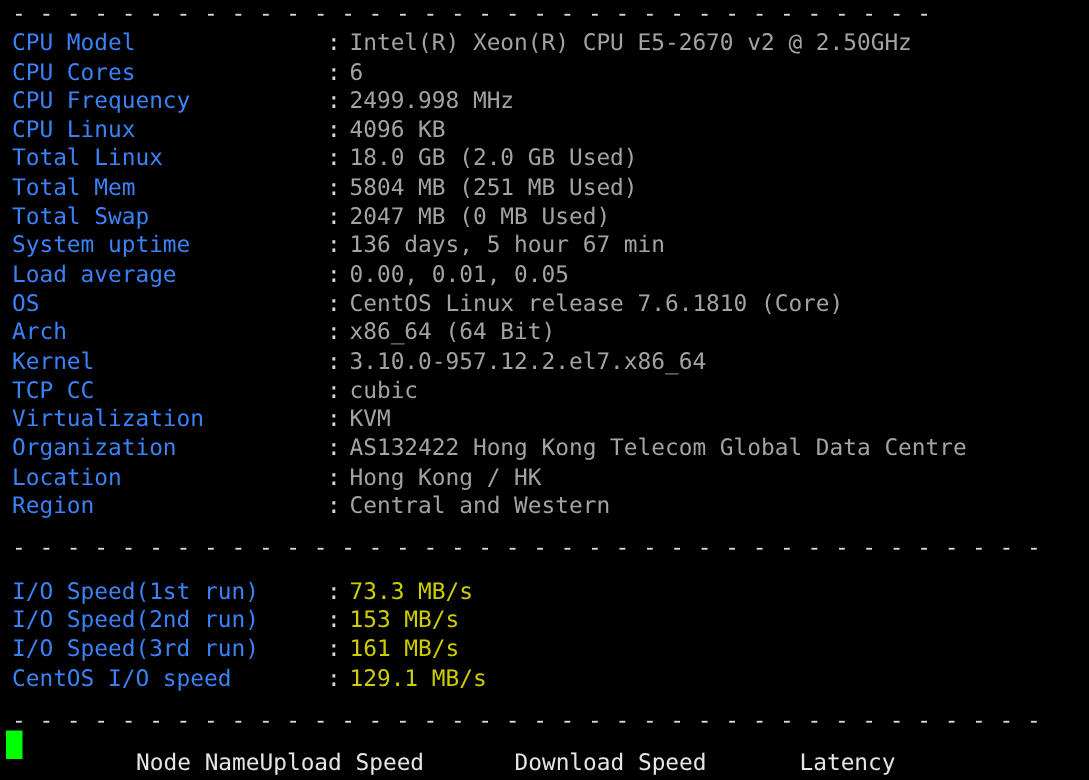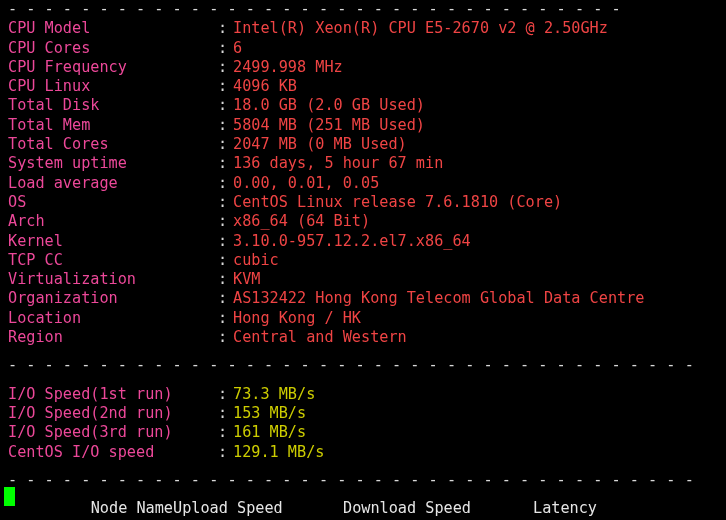--- a/index.html
+++ b/index.html
@@ -37,30 +37,30 @@
     white-space: pre;
     padding-left: 8px;
     box-sizing: border-box;
     color: #d8d8d8;
     overflow: hidden;
   }
   .blank {
     height: 9px;
   }
   .lbl {
-    color: #ec4899;
+    color: #3b82f6;
     display: inline-block;
     width: 210px;
   }
   .colon {
     color: #d8d8d8;
     display: inline-block;
     width: 15px;
   }
-  .val-cyan  { color: #ef4444; }
+  .val-cyan  { color: #a3a3a3; }
   .val-yellow{ color: #cdcd00; text-align: center; }
   .tbl-head  { color: #e5e5e5; }
   .node      { color: #cdcd00; }
   .upload    { color: #00a000; }
   .download  { color: #b80000; }
   .latency   { color: #00cdcd; }
 
   .row-cols { white-space: pre; padding-left: 8px; height: 19.3px; }
   .c-node   { display: inline-block; width: 165px; text-align: right; }
   .c-up     { display: inline-block; width: 170px; }
@@ -84,25 +84,25 @@
   <div class="sep">- - - - - - - - - - - - - - - - - - - - - - - - - - - - - - - - - -</div>
 
   <div class="line"><span class="lbl">CPU Model</span><span class="colon">:</span><span class="val-cyan">Intel(R) Xeon(R) CPU E5-2670 v2 @ 2.50GHz</span></div>
 
   <div class="line"><span class="lbl">CPU Cores</span><span class="colon">:</span><span class="val-cyan">6</span></div>
 
   <div class="line"><span class="lbl">CPU Frequency</span><span class="colon">:</span><span class="val-cyan">2499.998 MHz</span></div>
 
   <div class="line"><span class="lbl">CPU Linux</span><span class="colon">:</span><span class="val-cyan">4096 KB</span></div>
 
-  <div class="line"><span class="lbl">Total Disk</span><span class="colon">:</span><span class="val-cyan">18.0 GB (2.0 GB Used)</span></div>
+  <div class="line"><span class="lbl">Total Linux</span><span class="colon">:</span><span class="val-cyan">18.0 GB (2.0 GB Used)</span></div>
 
   <div class="line"><span class="lbl">Total Mem</span><span class="colon">:</span><span class="val-cyan">5804 MB (251 MB Used)</span></div>
 
-  <div class="line"><span class="lbl">Total Cores</span><span class="colon">:</span><span class="val-cyan">2047 MB (0 MB Used)</span></div>
+  <div class="line"><span class="lbl">Total Swap</span><span class="colon">:</span><span class="val-cyan">2047 MB (0 MB Used)</span></div>
 
   <div class="line"><span class="lbl">System uptime</span><span class="colon">:</span><span class="val-cyan">136 days, 5 hour 67 min</span></div>
 
   <div class="line"><span class="lbl">Load average</span><span class="colon">:</span><span class="val-cyan">0.00, 0.01, 0.05</span></div>
 
   <div class="line"><span class="lbl">OS</span><span class="colon">:</span><span class="val-cyan">CentOS Linux release 7.6.1810 (Core)</span></div>
 
   <div class="line"><span class="lbl">Arch</span><span class="colon">:</span><span class="val-cyan">x86_64 (64 Bit)</span></div>
 
   <div class="line"><span class="lbl">Kernel</span><span class="colon">:</span><span class="val-cyan">3.10.0-957.12.2.el7.x86_64</span></div>

